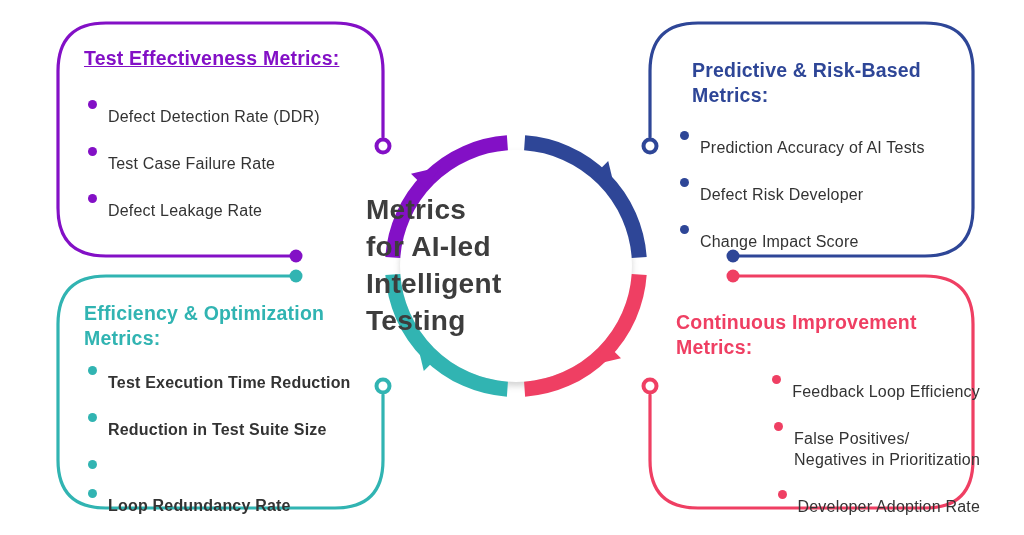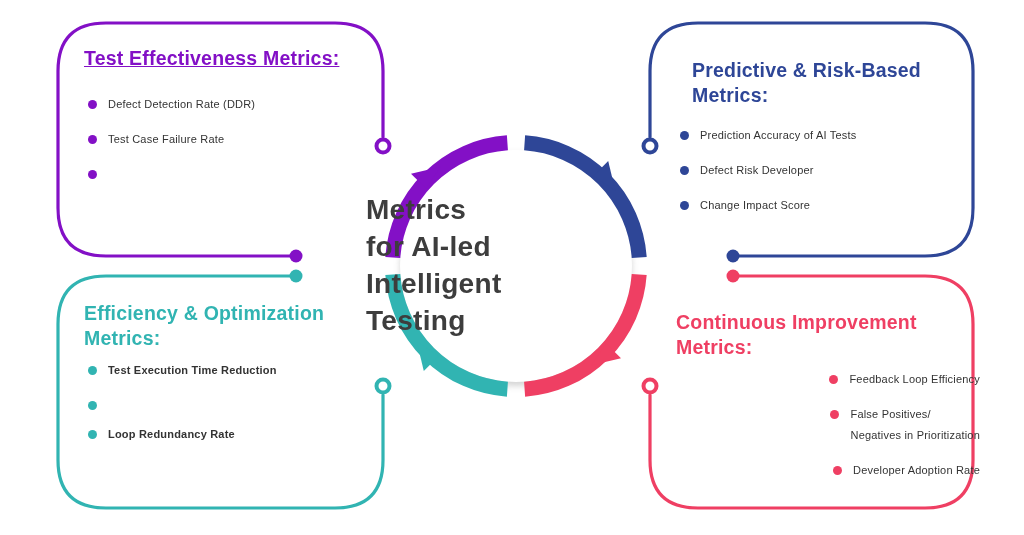--- a/index.html
+++ b/index.html
@@ -29,22 +29,22 @@
   }
   .h-purple { color:var(--purple);text-decoration:underline; } .h-blue { color:var(--blue); }
   .h-teal   { color:var(--teal);   } .h-pink { color:var(--pink); }
 
   ul.metrics { position:absolute; list-style:none; margin:0; padding:0;
     display:flex; flex-direction:column; gap:14px; }
   ul.metrics li { display:flex; align-items:flex-start; }
   .bullet { flex:0 0 auto; width:9px; height:9px; border-radius:50%; margin:6px 11px 0 0; }
   .b-purple .bullet { background:var(--purple); } .b-blue .bullet { background:var(--blue); }
   .b-teal   .bullet { background:var(--teal);   } .b-pink .bullet { background:var(--pink); }
-  .txt { font-size:11px; line-height:21px; color:var(--body-text);
-    letter-spacing:.2px; white-space:pre-line; }
+  .txt { font-size:16px; line-height:21px; color:var(--body-text);
+    letter-spacing:.2px; white-space:pre-line;margin-top:12px; }
 
   .center-title {
     position:absolute; left:366px; top:191px; width:300px; text-align:left;
     font-weight:700; font-size:28px; line-height:37px; color:var(--title-text);
     white-space:pre-line; letter-spacing:.3px;
   }
 
   
   .ul-tl { left:88px;  top:94px;  width:285px; }
   .ul-tr { left:680px; top:125px; width:300px; }
@@ -100,20 +100,21 @@
     <li>
         <span class="bullet"></span>
         <span class="txt">Defect Detection Rate (DDR)</span>
       </li>
     <li>
         <span class="bullet"></span>
         <span class="txt">Test Case Failure Rate</span>
       </li>
     <li>
         <span class="bullet"></span>
+        <span class="txt">Defect Leakage Rate</span>
       </li>
   </ul>
 
   <div class="heading h-blue hd-tr">Predictive &amp; Risk-Based
 Metrics:</div>
   <ul class="metrics ul-tr b-blue">
     <li>
         <span class="bullet"></span>
         <span class="txt">Prediction Accuracy of AI Tests</span>
       </li>
@@ -126,20 +127,24 @@
         <span class="txt">Change Impact Score</span>
       </li>
   </ul>
 
   <div class="heading h-teal hd-bl">Efficiency &amp; Optimization
 Metrics:</div>
   <ul class="metrics ul-bl b-teal">
     <li>
         <span class="bullet"></span>
         <span class="txt">Test Execution Time Reduction</span>
+      </li>
+    <li>
+        <span class="bullet"></span>
+        <span class="txt">Reduction in Test Suite Size</span>
       </li>
     <li>
         <span class="bullet"></span>
       </li>
     <li>
         <span class="bullet"></span>
         <span class="txt">Loop Redundancy Rate</span>
       </li>
   </ul>
 

